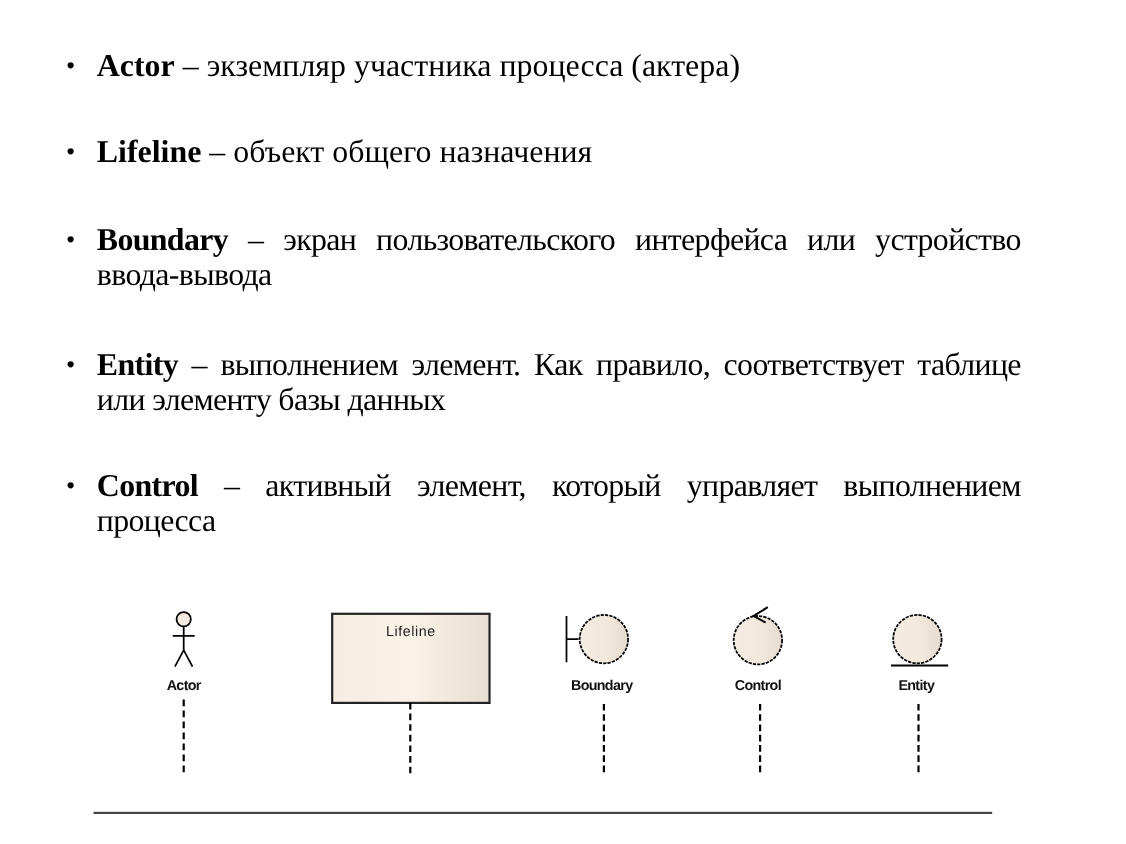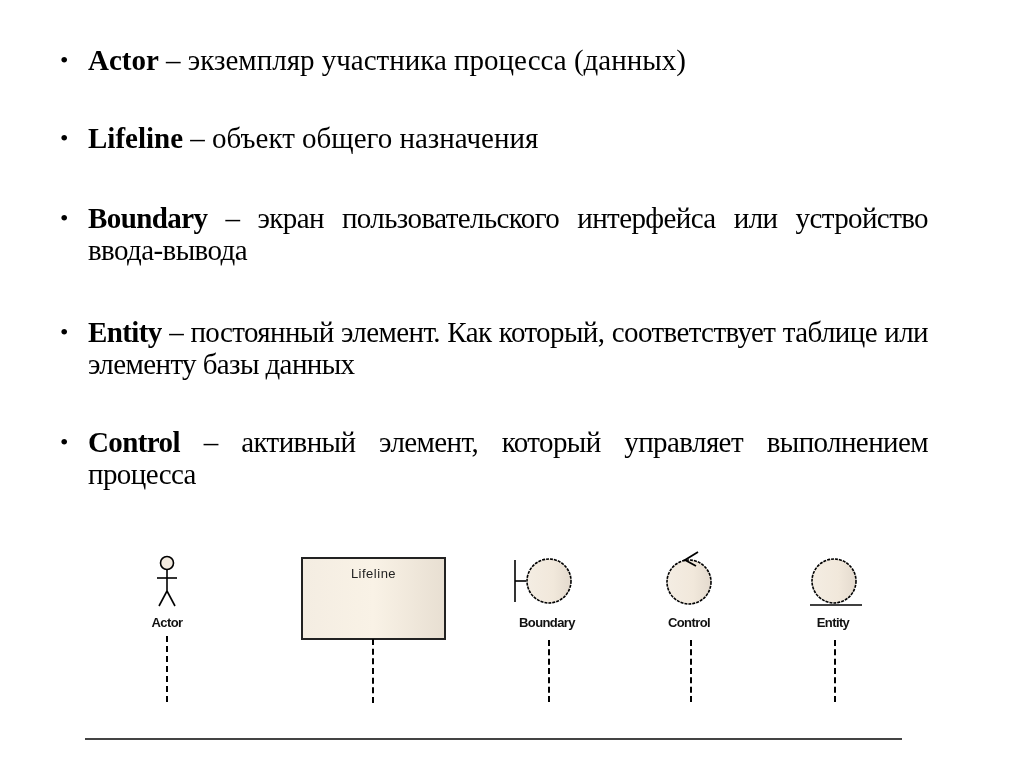--- a/index.html
+++ b/index.html
@@ -44,33 +44,33 @@
       position: absolute; left: 85px; top: 738px; width: 817px; height: 0;
       border-top: 2px solid #444;
     }
   </style>
 </head>
 <body>
 
 <div class="bullets">
   <div class="bullet" style="top:6px;">
     <span class="dot">•</span>
-    <div class="body"><span class="term">Actor</span><span> – экземпляр участника процесса (данных)</span></div>
+    <div class="body"><span class="term">Actor</span><span> – экземпляр участника процесса (актера)</span></div>
   </div>
   <div class="bullet" style="top:84px;">
     <span class="dot">•</span>
     <div class="body"><span class="term">Lifeline</span><span> – объект общего назначения</span></div>
   </div>
   <div class="bullet condensed" style="top:164px;">
     <span class="dot">•</span>
     <div class="body"><span class="term">Boundary</span><span> – экран пользовательского интерфейса или устройство ввода-вывода</span></div>
   </div>
   <div class="bullet condensed" style="top:278px;">
     <span class="dot">•</span>
-    <div class="body"><span class="term">Entity</span><span> – постоянный элемент. Как который, соответствует таблице или элементу базы данных</span></div>
+    <div class="body"><span class="term">Entity</span><span> – выполнением элемент. Как правило, соответствует таблице или элементу базы данных</span></div>
   </div>
   <div class="bullet condensed" style="top:388px;">
     <span class="dot">•</span>
     <div class="body"><span class="term">Control</span><span> – активный элемент, который управляет выполнением процесса</span></div>
   </div>
 </div>
 
 <div class="diagram">
 
   <div class="el">

